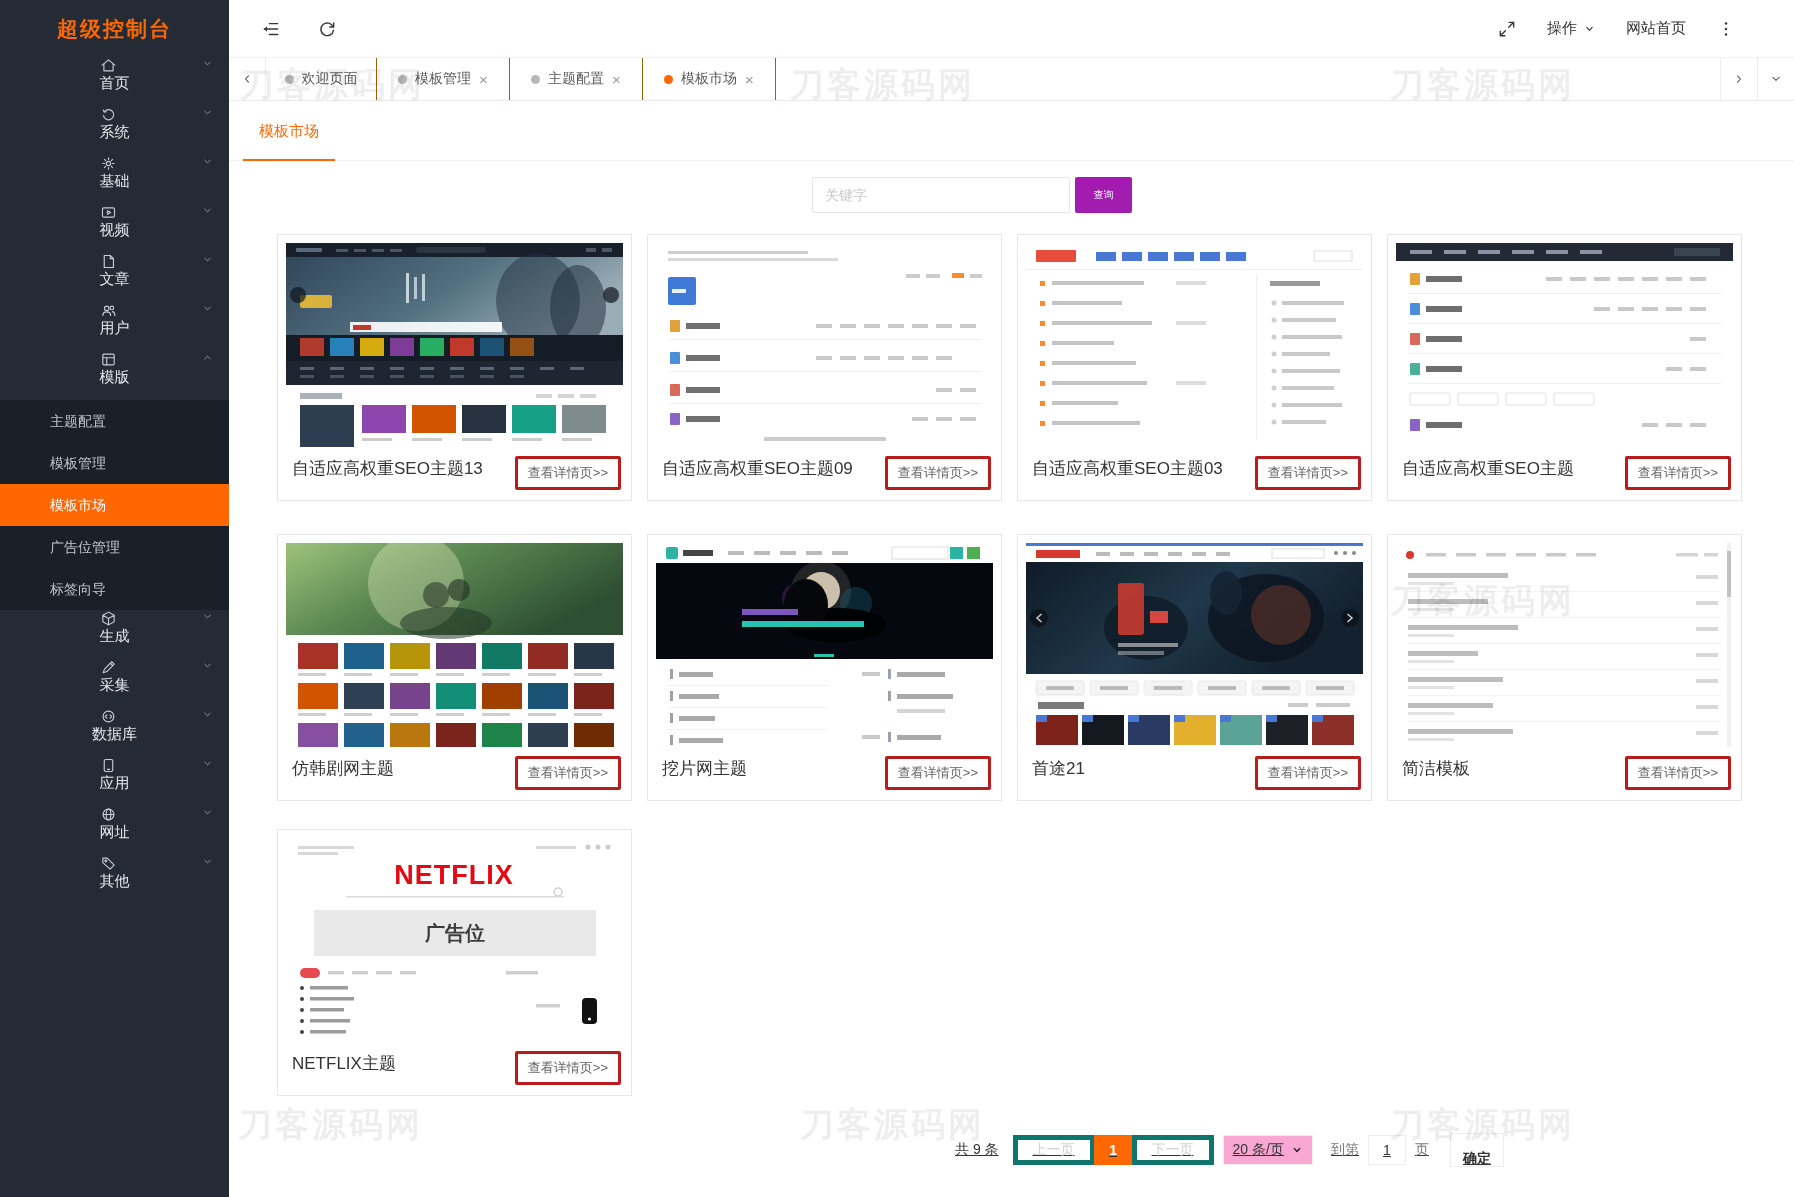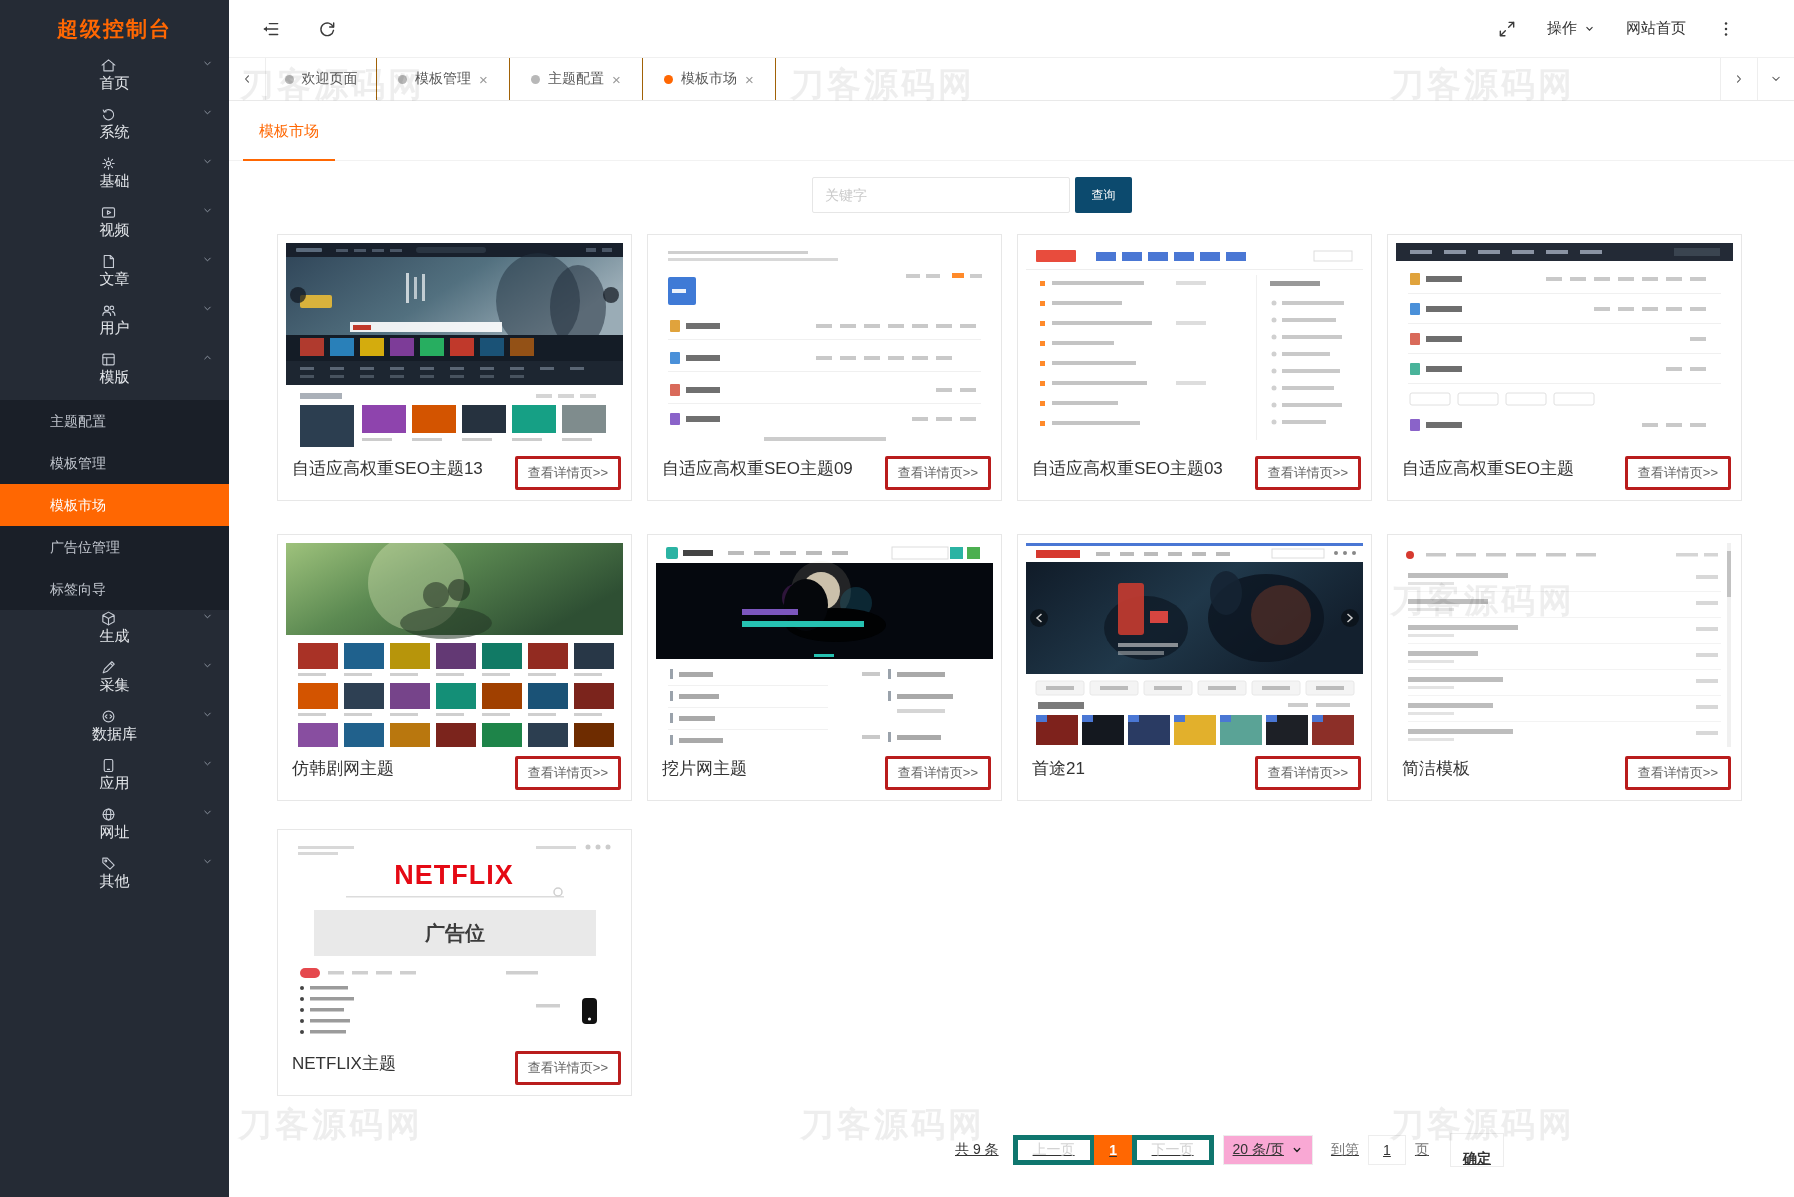--- a/index.html
+++ b/index.html
@@ -39,21 +39,21 @@
   .tab-close{color:#9a9a9a;font-size:15px;line-height:1;cursor:pointer;}
   .tab-spacer{flex:1;}
 
   
   .content{position:absolute;left:229px;top:101px;width:1565px;height:1096px;background:#fff;}
   .page-tab-head{position:relative;height:59px;border-bottom:1px solid #f2f2f2;}
   .page-tab-title{position:absolute;left:14px;bottom:-1px;height:57px;line-height:57px;padding:0 16px;color:#ff6702;font-size:15px;border-bottom:2px solid #ff6702;cursor:pointer;}
   .search-row{position:absolute;left:583px;top:76px;display:flex;align-items:center;}
   .search-input{width:258px;height:36px;box-sizing:border-box;border:1px solid #e6e6e6;border-radius:2px;padding:0 12px;font-size:14px;color:#333;outline:none;font-family:inherit;}
   .search-input::placeholder{color:#c9c9c9;}
-  .search-btn{width:57px;height:36px;margin-left:5px;background:#0c4a6e;color:#fff;border:none;border-radius:2px;font-size:12px;cursor:pointer;font-family:inherit;}
+  .search-btn{width:57px;height:36px;margin-left:5px;background:#a21caf;color:#fff;border:none;border-radius:2px;font-size:10px;cursor:pointer;font-family:inherit;}
 
   .cards{position:absolute;left:48px;top:133px;width:1469px;}
   .cards-row{display:flex;gap:15px;margin-bottom:33px;}
   .cards-row.r2{margin-bottom:28px;}
   .card{position:relative;width:355px;height:267px;box-sizing:border-box;border:1px solid #e7e7e7;background:#fff;padding:8px;}
   .thumb{width:337px;height:204px;background:#fff;}
   .card-title{margin-top:10px;padding-left:6px;font-size:17px;color:#333;}
   .card-btn{position:absolute;right:10px;bottom:10px;font-size:13px;color:#666;background:#fff;border:3px solid #b91c1c;border-radius:2px;padding:5px 10px;cursor:pointer;font-family:inherit;margin-left:9px;}
 
   

